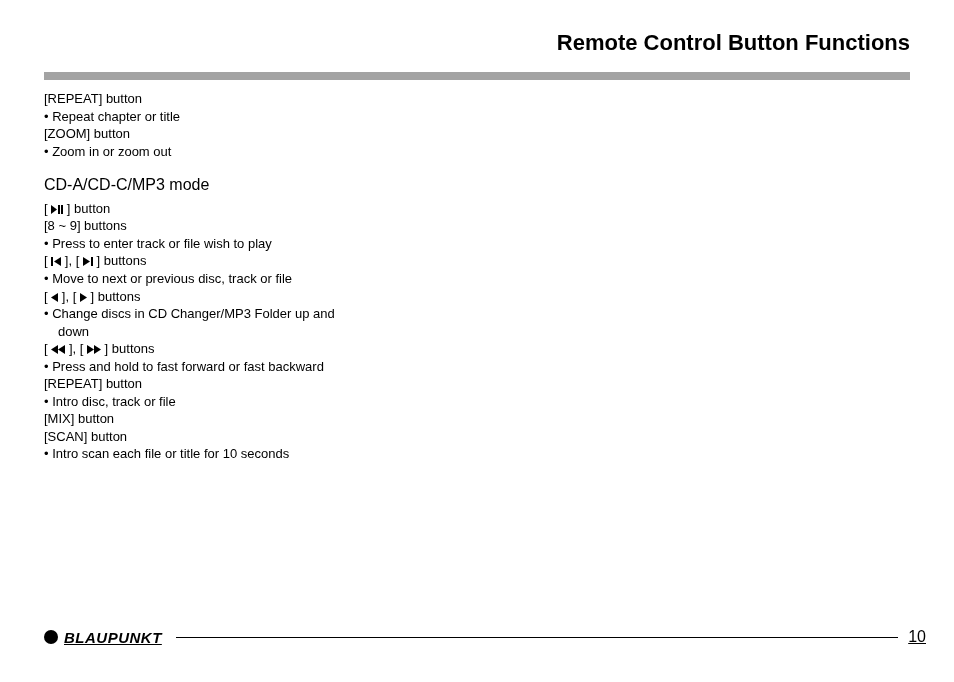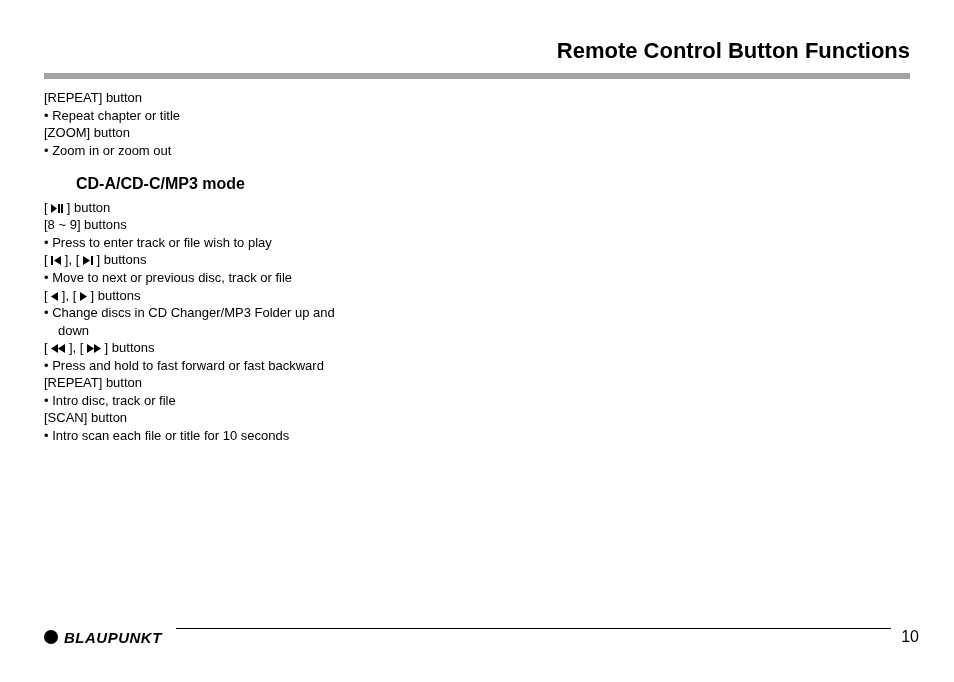--- a/index.html
+++ b/index.html
@@ -15,60 +15,60 @@
     position: relative;
     box-sizing: border-box;
     width: 954px;
     height: 682px;
     padding: 30px 44px 0 44px;
   }
   .page-title {
     text-align: right;
     font-size: 22px;
     font-weight: 700;
-    border-bottom: 6px solid #a3a3a3;
-    padding-bottom: 9px;
+    border-bottom: 8px solid #a3a3a3;
+    padding-bottom: 16px;
     margin-bottom: 10px;
-    margin-top: 8px;
   }
   .content {
     font-size: 13px;
     line-height: 1.35;
     max-width: 460px;
   }
   .item-head {
     margin-top: 0;
   }
   .subhead {
     font-size: 16px;
-    font-weight: 700;
+    font-weight: 400;
     margin-top: 14px;
     margin-bottom: 4px;
-    margin-left: 32px;
   }
   .strong { font-weight: 400; }
   .bullet-line {
     padding-left: 0;
   }
   .bullet-line::before {
     content: "• ";
   }
   .cont-line {
     padding-left: 14px;
   }
   .icon-svg {
     display: inline-block;
     vertical-align: -1px;
   }
   .footer {
     position: absolute;
     left: 44px;
-    right: 35px;
+    right: 28px;
     bottom: 36px;
     display: flex;
+    align-items: center;
+    text-decoration: underline;
   }
   .brand {
     display: flex;
     align-items: center;
     gap: 6px;
     font-weight: 800;
     font-style: italic;
     font-size: 15px;
     letter-spacing: 0.5px;
   }
@@ -143,20 +143,21 @@
             </svg>
   </span><span class="strong">], [</span><span>
     <svg class="icon-svg" width="14" height="9" viewBox="0 0 14 9">
               <polygon points="0,0 7,4.5 0,9"></polygon>
               <polygon points="7,0 14,4.5 7,9"></polygon>
             </svg>
   </span><span class="strong">]</span><span> buttons</span></div>
         <div class="bullet-line">Press and hold to fast forward or fast backward</div>
         <div class="item-head"><span class="strong">[REPEAT]</span><span> button</span></div>
         <div class="bullet-line">Intro disc, track or file</div>
+        <div class="item-head"><span class="strong">[MIX]</span><span> button</span></div>
         <div class="item-head"><span class="strong">[SCAN]</span><span> button</span></div>
         <div class="bullet-line">Intro scan each file or title for 10 seconds</div>
       </div>
   </div>
 
   <div class="footer">
     <div class="brand">
       <span class="brand-dot"></span>
       <span>BLAUPUNKT</span>
     </div>

